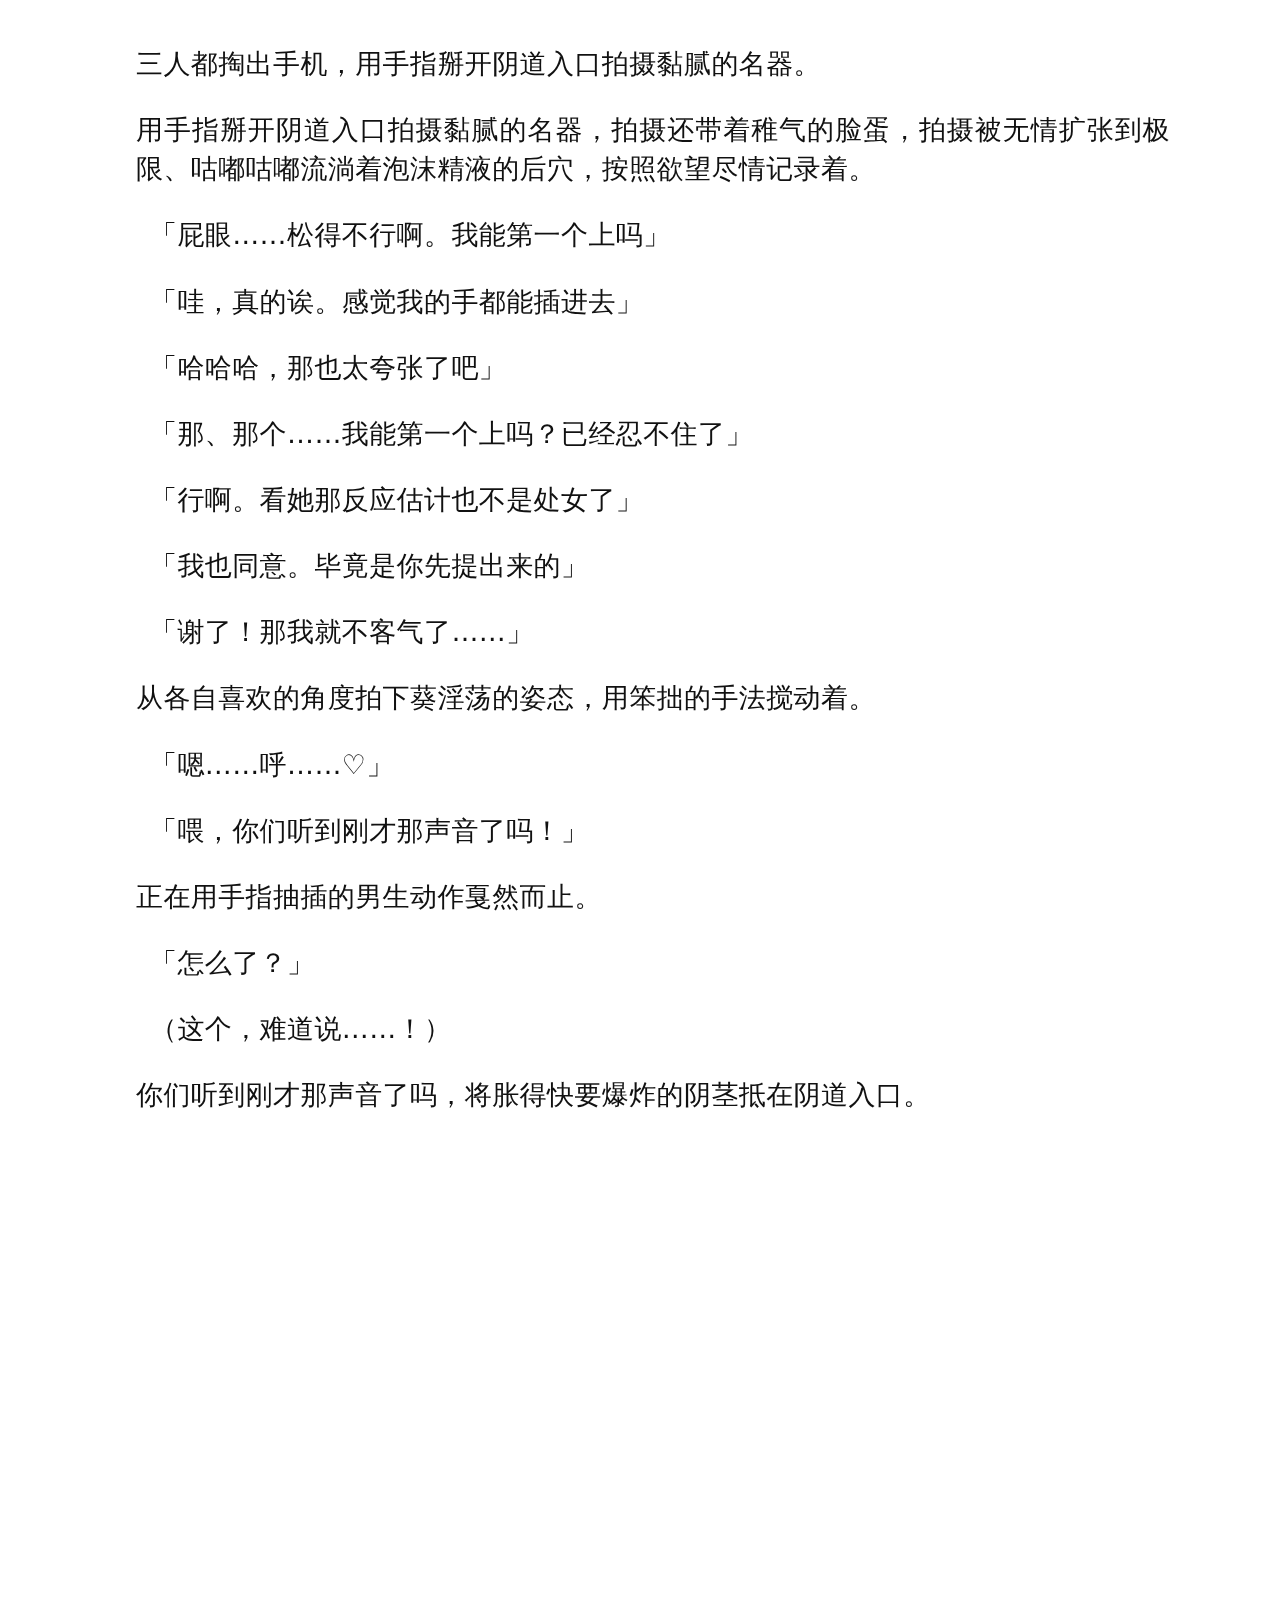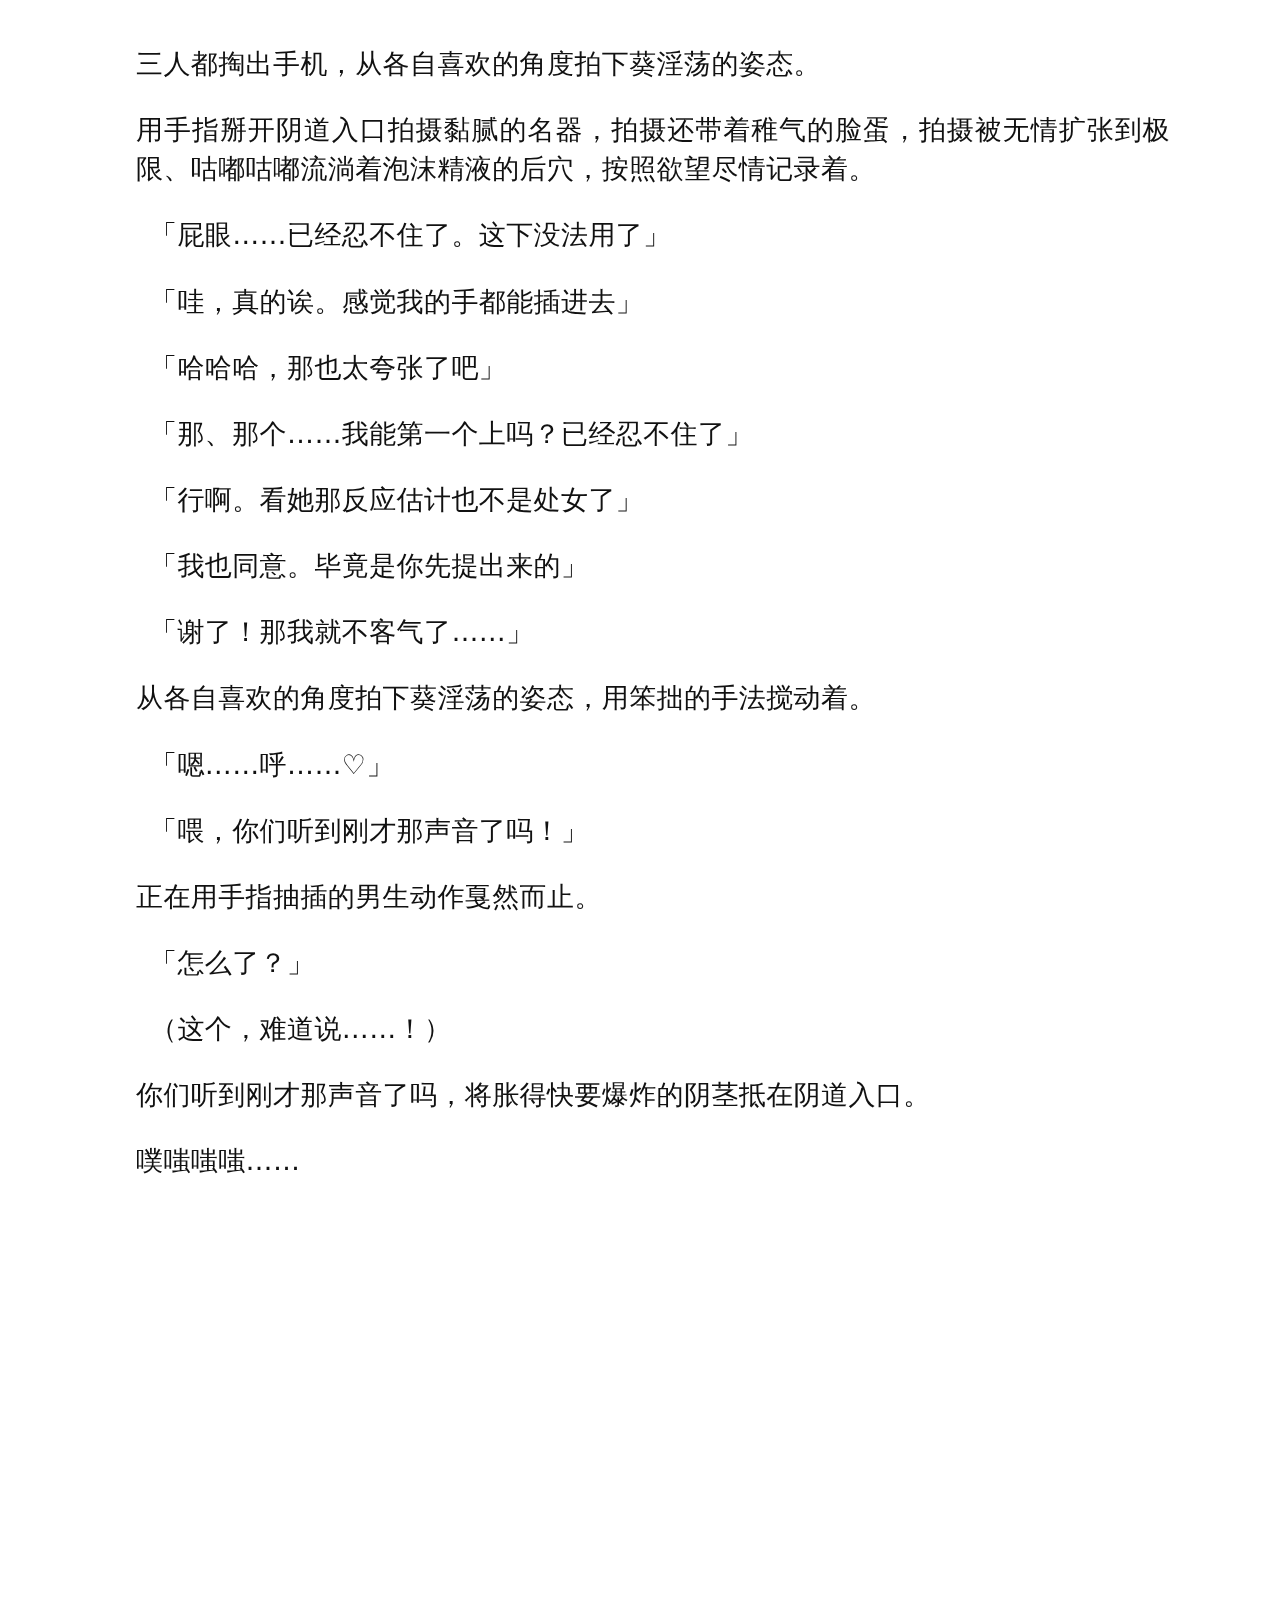--- a/index.html
+++ b/index.html
@@ -35,31 +35,30 @@
   }
   .para.body {
     padding-left: 0;
   }
 </style>
 </head>
 <body>
 
 <div class="page">
   <div id="doc-body">
-      <p class="para body">三人都掏出手机，从各自喜欢的角度拍下葵淫荡的姿态。</p>
+      <p class="para body">三人都掏出手机，用手指掰开阴道入口拍摄黏腻的名器。</p>
       <p class="para body">用手指掰开阴道入口拍摄黏腻的名器，拍摄还带着稚气的脸蛋，拍摄被无情扩张到极限、咕嘟咕嘟流淌着泡沫精液的后穴，按照欲望尽情记录着。</p>
-      <p class="para quote">「屁眼……已经忍不住了。这下没法用了」</p>
+      <p class="para quote">「屁眼……松得不行啊。我能第一个上吗」</p>
       <p class="para quote">「哇，真的诶。感觉我的手都能插进去」</p>
       <p class="para quote">「哈哈哈，那也太夸张了吧」</p>
       <p class="para quote">「那、那个……我能第一个上吗？已经忍不住了」</p>
       <p class="para quote">「行啊。看她那反应估计也不是处女了」</p>
       <p class="para quote">「我也同意。毕竟是你先提出来的」</p>
       <p class="para quote">「谢了！那我就不客气了……」</p>
       <p class="para body">从各自喜欢的角度拍下葵淫荡的姿态，用笨拙的手法搅动着。</p>
       <p class="para quote">「嗯……呼……♡」</p>
       <p class="para quote">「喂，你们听到刚才那声音了吗！」</p>
       <p class="para body">正在用手指抽插的男生动作戛然而止。</p>
       <p class="para quote">「怎么了？」</p>
       <p class="para quote">（这个，难道说……！）</p>
       <p class="para body">你们听到刚才那声音了吗，将胀得快要爆炸的阴茎抵在阴道入口。</p>
-      <p class="para body">噗嗤嗤嗤……</p>
     </div>
 </div>
 
 </body></html>

